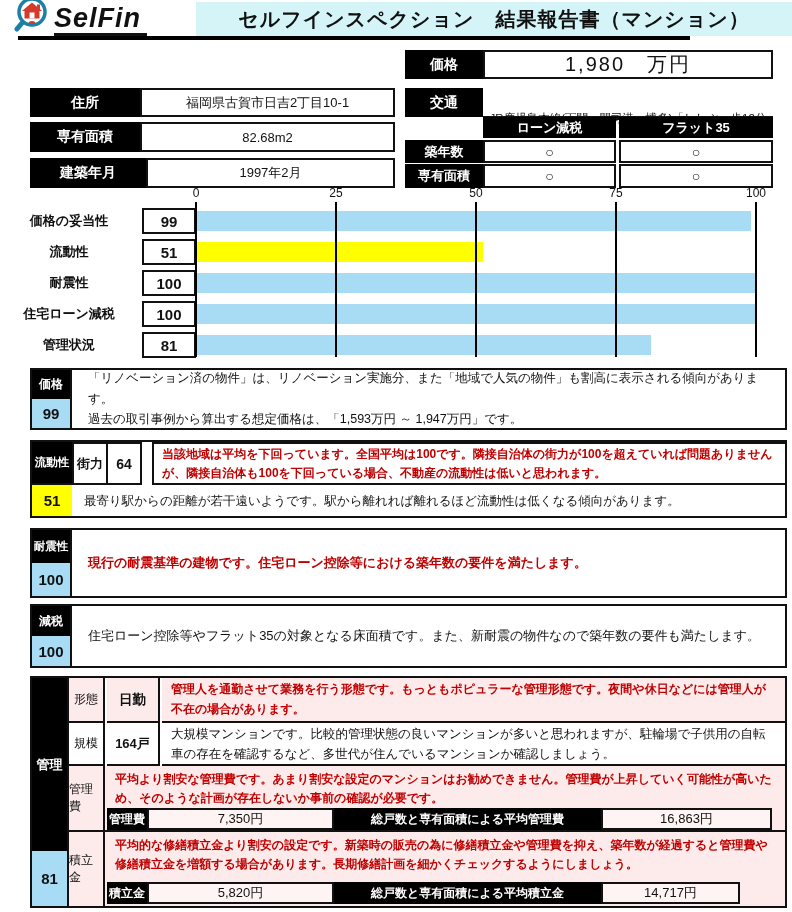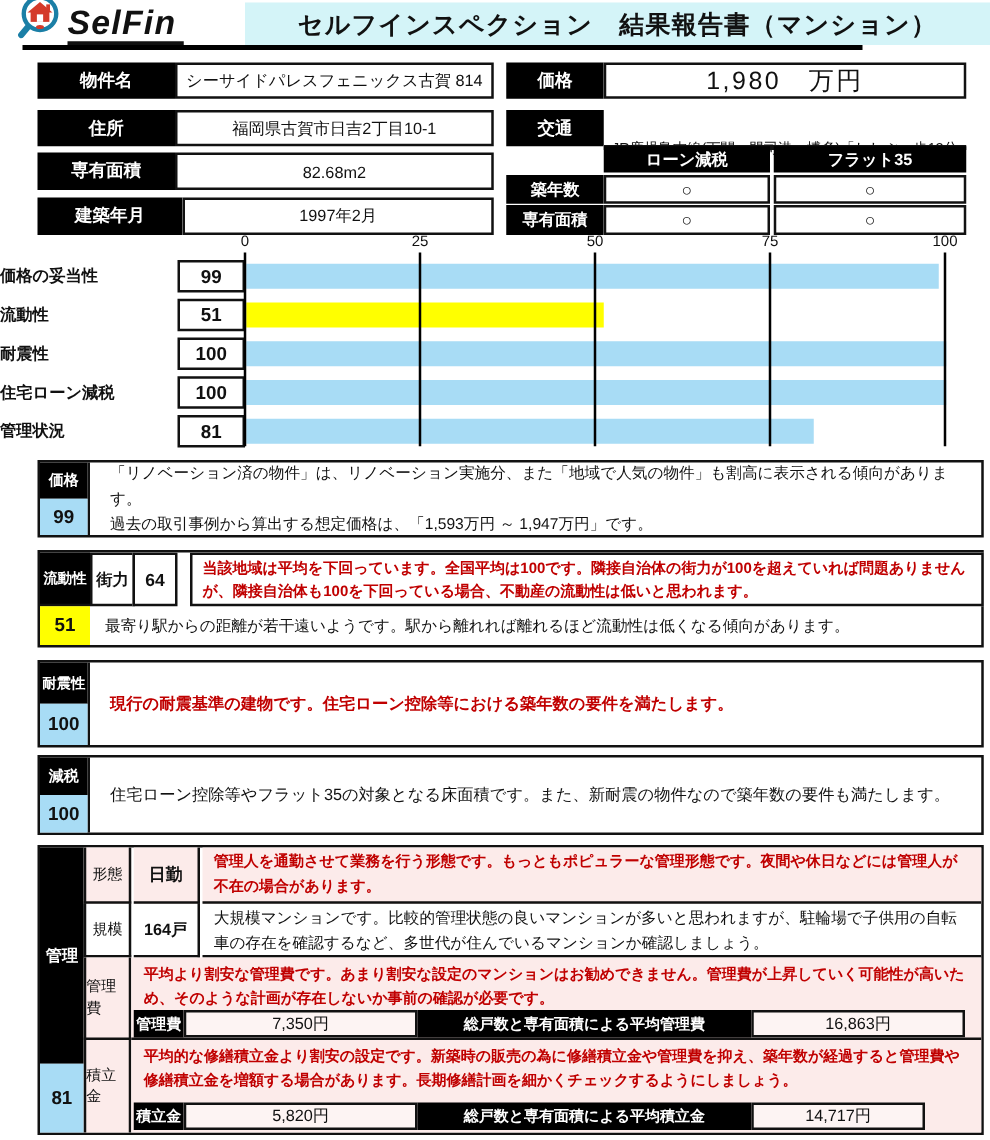--- a/index.html
+++ b/index.html
@@ -26,21 +26,21 @@
   .ivalue.small{font-size:11.5px;margin-top:28px;}
 
   
   .elig-h{background:#000; color:#fff; font-weight:bold; font-size:13px; display:flex; align-items:center; justify-content:center;}
   .elig-l{background:#000; color:#fff; font-weight:bold; font-size:13px; display:flex; align-items:center; justify-content:center;}
   .elig-c{background:#fff; border:2px solid var(--line); display:flex; align-items:center; justify-content:center; font-size:14px;}
 
   
   .tick{width:40px; text-align:center; font-size:12px;}
   .gridline{width:2px; background:#000; z-index:3;}
-  .c-label{width:138px; text-align:left; font-weight:bold; font-size:13px;}
+  .c-label{width:138px; text-align:center; font-weight:bold; font-size:13px;}
   .score-box{width:54px; background:#fff; border:2px solid var(--line); display:flex; align-items:center; justify-content:center; font-weight:bold; font-size:15px;}
   .bar-track{width:560px; z-index:1;}
   .bar{height:100%;}
 
   
   .sec{left:30px; width:757px; border:2px solid var(--line); background:#fff;}
   .side-top{background:#000; color:#fff; font-weight:bold; display:flex; align-items:center; justify-content:center;}
   .side-bot{display:flex; align-items:center; justify-content:center; font-weight:bold; font-size:15px;}
   .score-blue{background:var(--bar-blue);}
   .score-yellow{background:var(--bar-yellow);}
@@ -78,24 +78,20 @@
         <rect x="10.5" y="14.5" width="15" height="8" fill="#d43a2a"></rect>
         <rect x="15.5" y="16.5" width="5" height="6" fill="#fff"></rect>
         <ellipse cx="18" cy="26.5" rx="3.2" ry="1.6" fill="#d43a2a"></ellipse>
       </svg>
     </span>
     <span class="logo-text">SelFin</span>
   </div>
   <div class="abs title-bar">セルフインスペクション　結果報告書（マンション）</div>
   <div class="abs header-rule"></div>
 
-  <div class="abs info-row" style="left:30px;top:50px;width:365px;height:29px">
-    <div class="ilabel" style="width:110px">物件名</div>
-    <div class="ivalue">シーサイドパレスフェニックス古賀 814</div>
-  </div>
   <div class="abs info-row" style="left:30px;top:88px;width:365px;height:29px">
     <div class="ilabel" style="width:110px">住所</div>
     <div class="ivalue">福岡県古賀市日吉2丁目10-1</div>
   </div>
   <div class="abs info-row" style="left:30px;top:122px;width:365px;height:30px">
     <div class="ilabel" style="width:110px">専有面積</div>
     <div class="ivalue">82.68m2</div>
   </div>
   <div class="abs info-row" style="left:30px;top:158px;width:365px;height:30px">
     <div class="ilabel" style="width:116px">建築年月</div>

